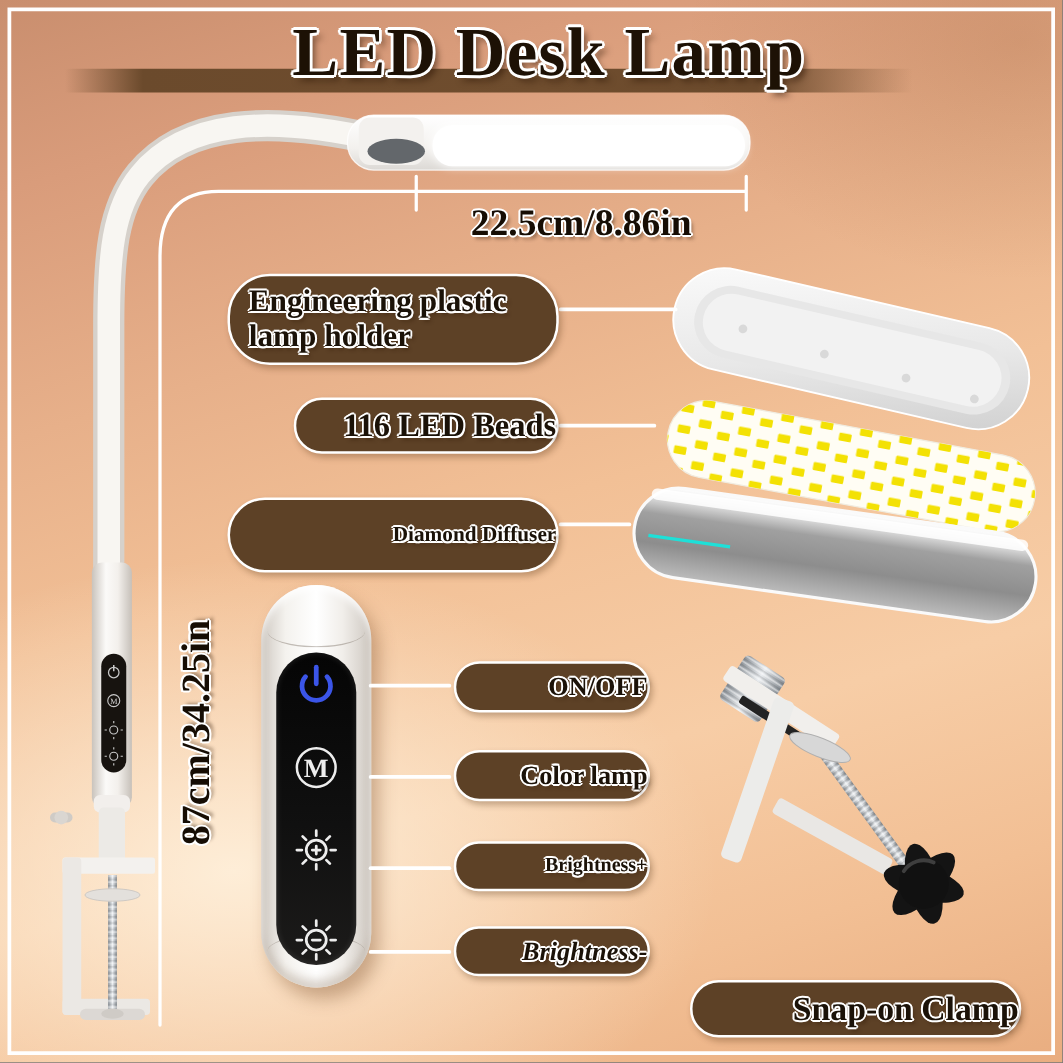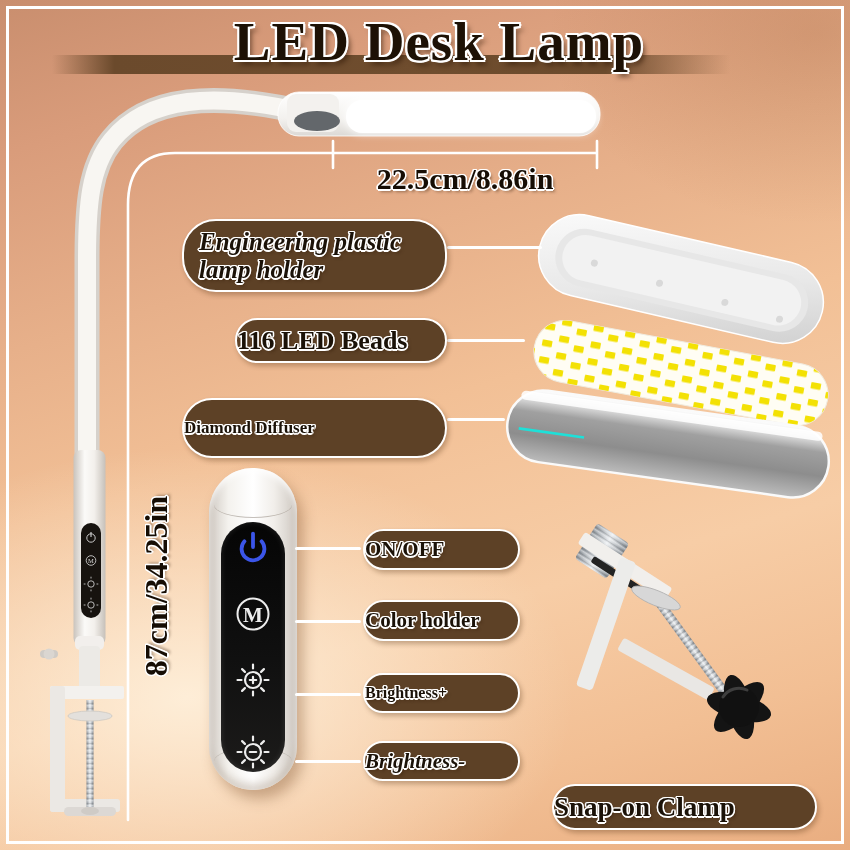--- a/index.html
+++ b/index.html
@@ -40,24 +40,24 @@
   }
   .dim-height {
     position:absolute; left:31px; top:568px; width:250px; height:36px; text-align:center; z-index:5;
     font-size:32px; font-weight:bold; color:#160d04;
     transform:rotate(-90deg); transform-origin:center;
   }
   .pill {
     position:absolute; z-index:6;
     background:#5d4126; border:2.5px solid #ffffff; border-radius:40px;
     color:#1b1208; font-weight:bold;
-    display:flex; align-items:center; justify-content:flex-start;
+    display:flex; align-items:center; justify-content:flex-end;
     box-shadow:2px 3px 5px rgba(70,35,8,.3);
   }
-  .pill-holder  { left:182px; top:219px; width:265px; height:73px; font-size:25px; justify-content:flex-end; padding-left:15px; border-radius:34px; line-height:1.12;font-style:italic; }
+  .pill-holder  { left:182px; top:219px; width:265px; height:73px; font-size:25px; justify-content:flex-end; padding-left:15px; border-radius:34px; line-height:1.12; }
   .pill-beads   { left:235px; top:318px; width:212px; height:45px; font-size:26px; }
   .pill-diffuser{ left:182px; top:398px; width:265px; height:60px; font-size:17px; }
   .pill-clamp   { left:552px; top:784px; width:265px; height:46px; font-size:27px; }
   .pill-power   { left:363px; top:529px; width:157px; height:41px; font-size:21px; }
   .pill-mode    { left:363px; top:600px; width:157px; height:41px; font-size:21px; }
   .pill-bplus   { left:363px; top:673px; width:157px; height:40px; font-size:16px; }
   .pill-bminus  { left:363px; top:741px; width:157px; height:40px; font-size:21px;font-style:italic; }
   .cline { position:absolute; height:3px; background:#ffffff; border-radius:2px; z-index:5; }
   .cl-holder  { left:447px; top:246px; width:95px; }
   .cl-beads   { left:447px; top:339px; width:78px; }
@@ -241,21 +241,21 @@
     <span class="outlined">Diamond Diffuser</span>
   </div>
   <div class="pill pill-clamp">
     <span class="outlined">Snap-on Clamp</span>
   </div>
 
   <div class="pill pill-power">
     <span class="outlined">ON/OFF</span>
   </div>
   <div class="pill pill-mode">
-    <span class="outlined">Color holder</span>
+    <span class="outlined">Color lamp</span>
   </div>
   <div class="pill pill-bplus">
     <span class="outlined">Brightness+</span>
   </div>
   <div class="pill pill-bminus">
     <span class="outlined">Brightness-</span>
   </div>
 
   <div class="cline cl-holder"></div>
   <div class="cline cl-beads"></div>

